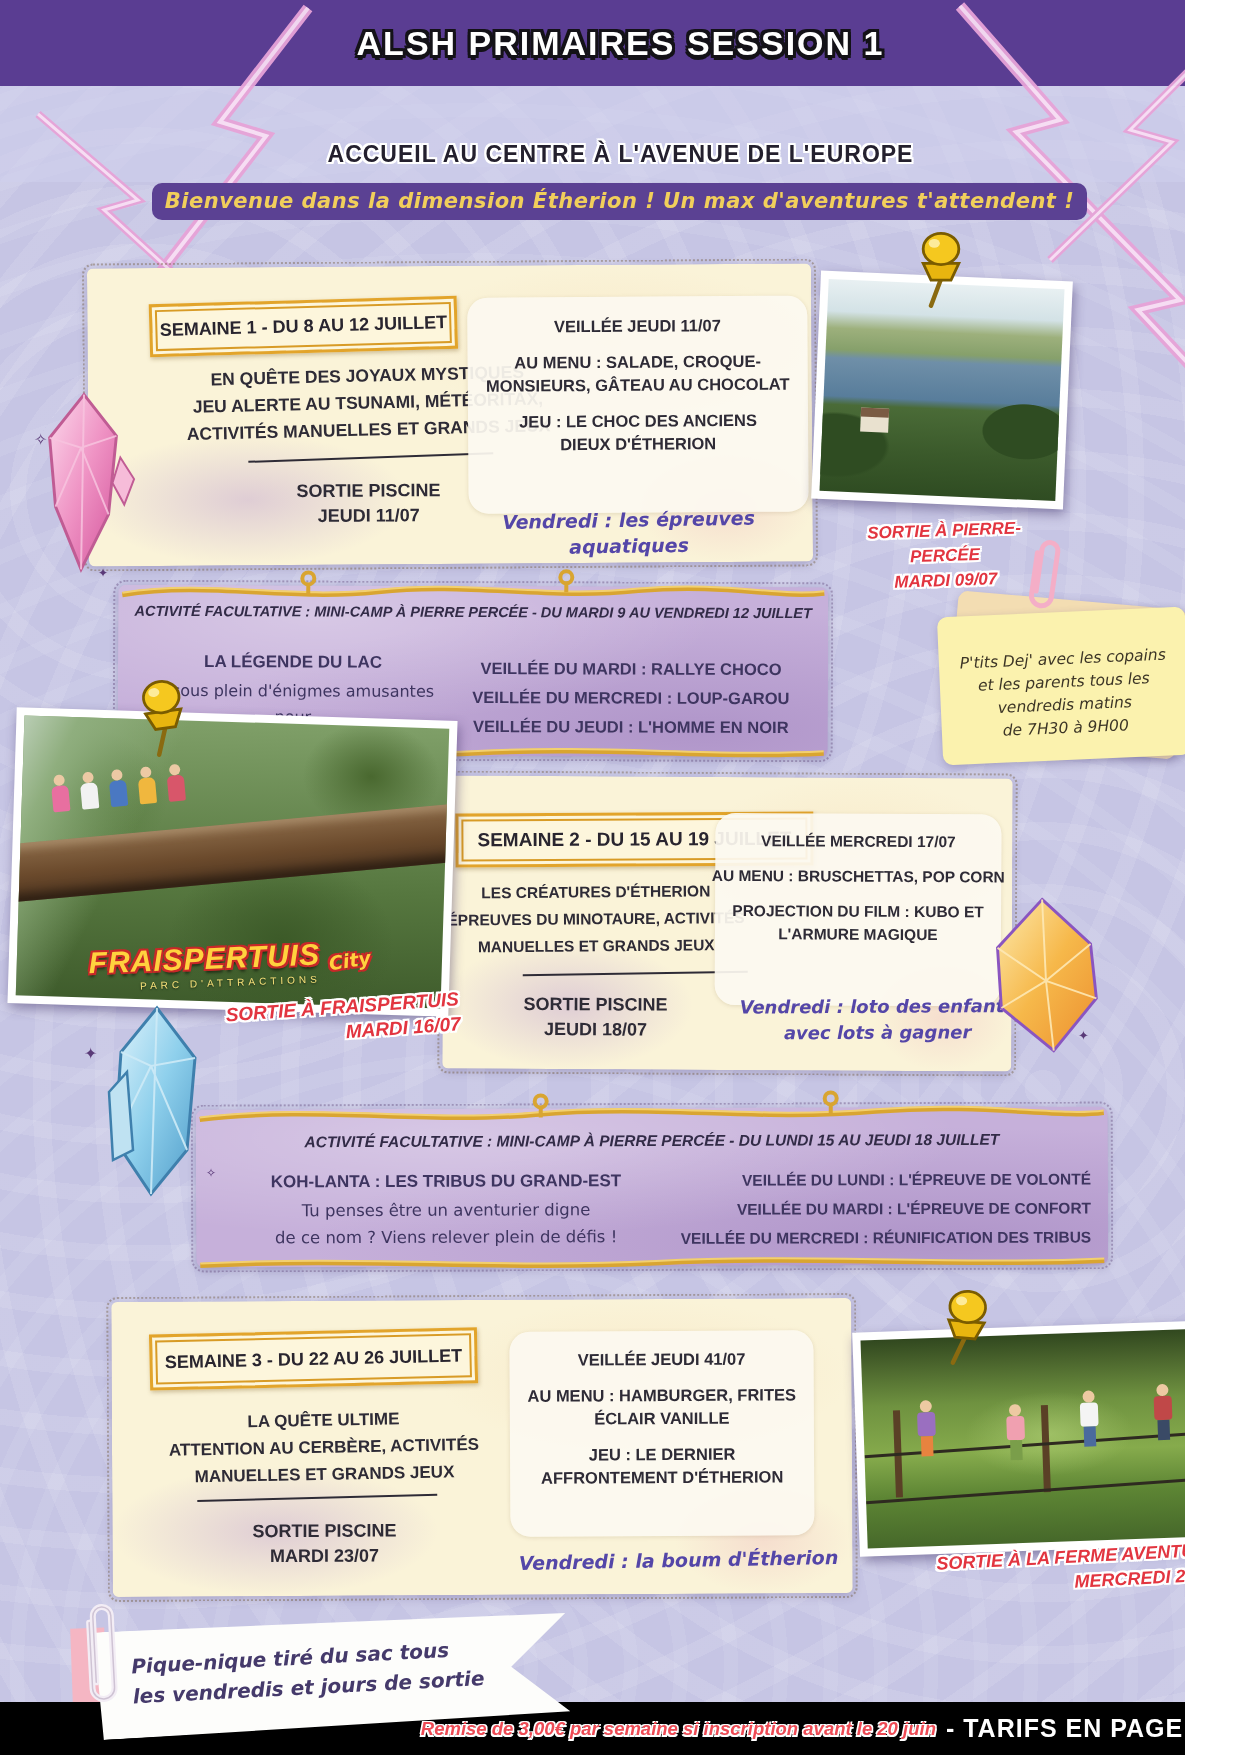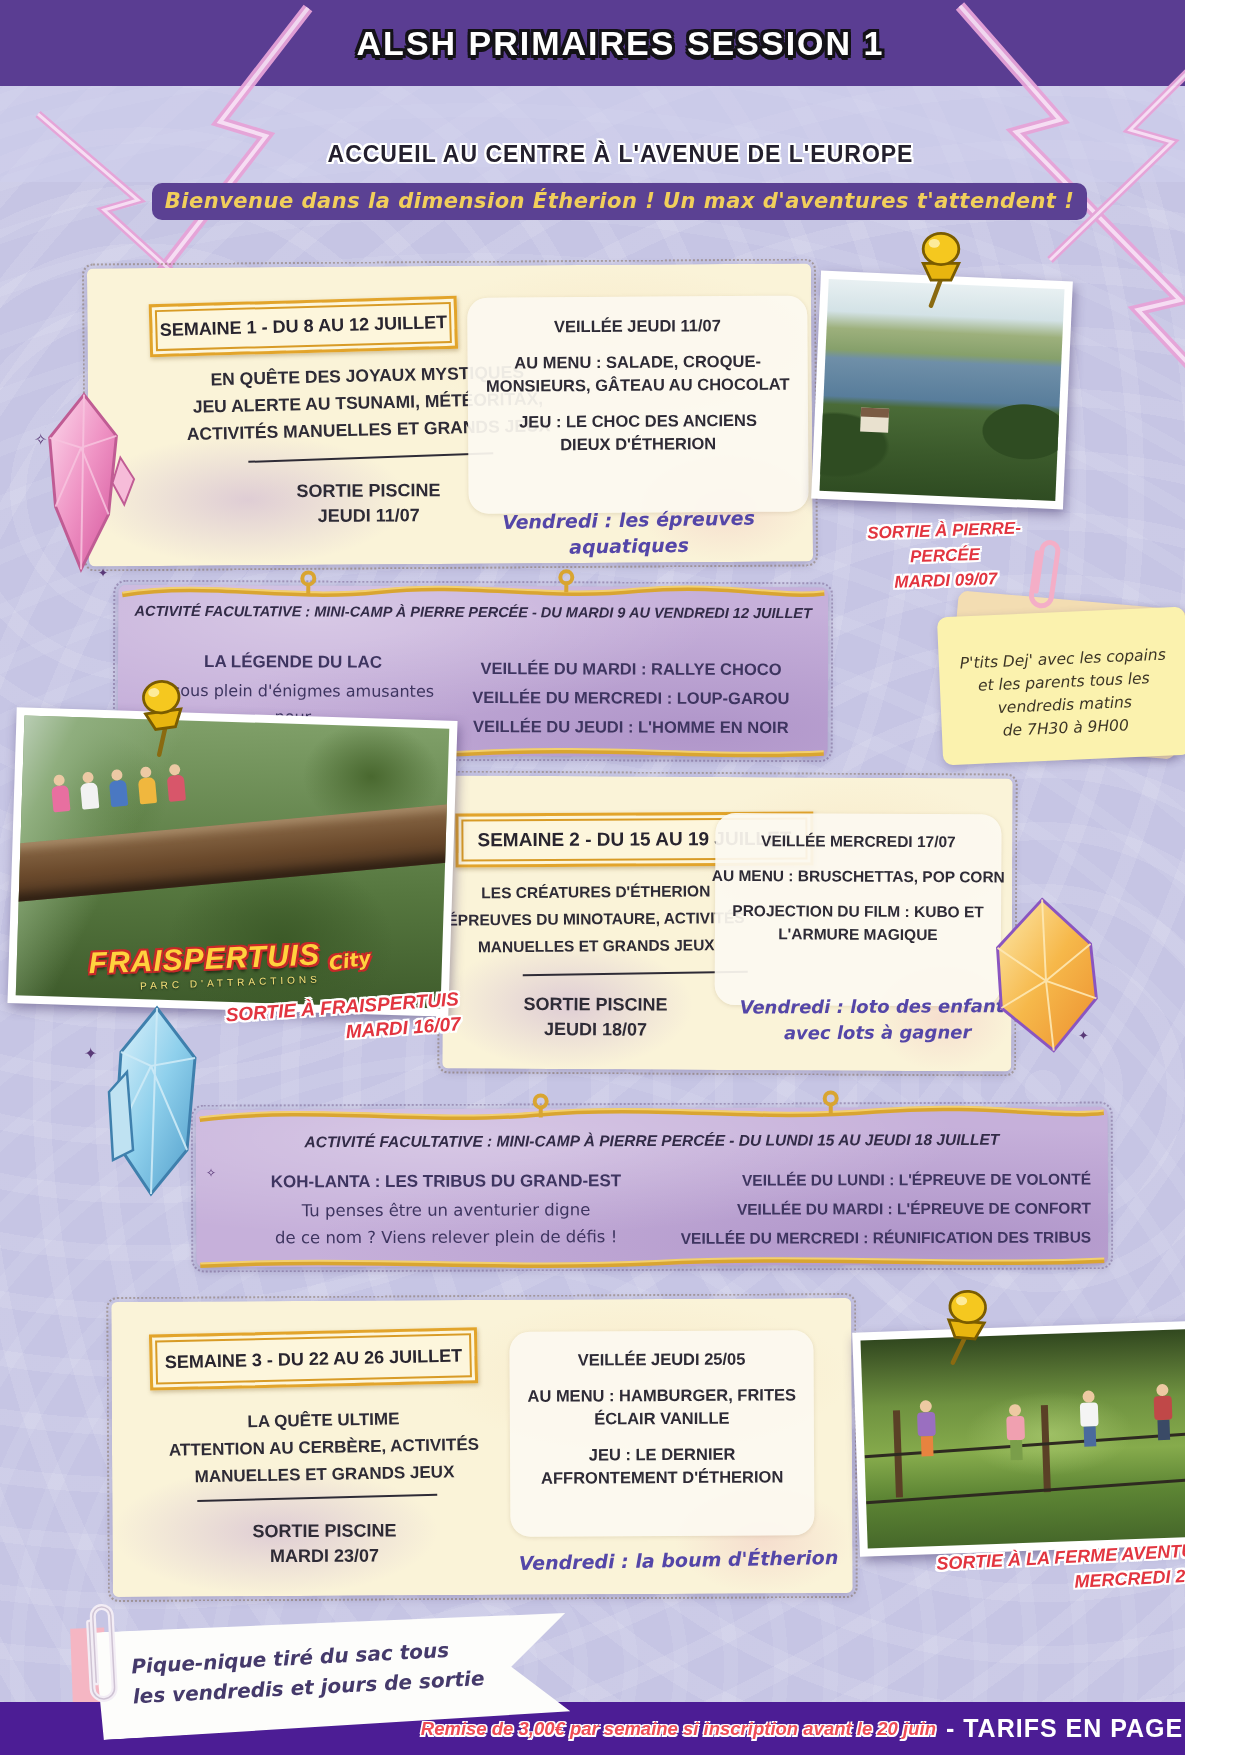--- a/index.html
+++ b/index.html
@@ -158,21 +158,21 @@
   .clip{z-index:5;}
 
   
   .pink-strip{left:72px;top:1628px;width:34px;height:104px;background:#f5b6c3;transform:rotate(-2deg);z-index:2;}
   .flag{left:96px;top:1620px;width:472px;height:108px;background:#fdfdfb;transform:rotate(-3deg);z-index:3;
     clip-path:polygon(0 0,100% 5%,88% 52%,100% 96%,1% 100%);
     font-family:"DejaVu Sans",sans-serif;font-style:italic;font-weight:700;font-size:20px;color:#453a6b;
     line-height:30px;padding:21px 60px 0 36px;box-sizing:border-box;}
 
   
-  .footbar{left:0;top:1702px;width:1241px;height:53px;background:#4c1d95;z-index:2;
+  .footbar{left:0;top:1702px;width:1241px;height:53px;background:#000000;z-index:2;
     display:flex;align-items:center;justify-content:flex-end;padding-right:20px;box-sizing:border-box;gap:10px;}
   .remise{font-style:italic;font-weight:800;font-size:18.5px;color:#ee4b55;white-space:nowrap;
     text-shadow:-1.5px -1.5px 0 #fff,1.5px -1.5px 0 #fff,-1.5px 1.5px 0 #fff,1.5px 1.5px 0 #fff,0 2px 0 #fff;}
   .tarifs{font-weight:700;font-size:25px;color:#fff;letter-spacing:1px;white-space:nowrap;}
 
   .spark{z-index:4;color:#5a3a78;font-size:16px;}
   .crystal{z-index:4;}
 </style>
 </head>
 <body>
@@ -365,21 +365,21 @@
       <div>LA QUÊTE ULTIME</div>
       <div>ATTENTION AU CERBÈRE, ACTIVITÉS</div>
       <div>MANUELLES ET GRANDS JEUX</div>
     </div>
     <div class="abs divider dv3"></div>
     <div class="abs swim sw3 ctr">
       <div>SORTIE PISCINE</div>
       <div>MARDI 23/07</div>
     </div>
     <div class="abs vbox vb3">
-      <div class="vline">VEILLÉE JEUDI 25/05</div>
+      <div class="vline">VEILLÉE JEUDI 41/07</div>
       <div>
         <div class="vline ctr">AU MENU : HAMBURGER, FRITES</div>
         <div class="vline ctr">ÉCLAIR VANILLE</div>
       </div>
       <div>
         <div class="vline ctr">JEU : LE DERNIER</div>
         <div class="vline ctr">AFFRONTEMENT D'ÉTHERION</div>
       </div>
     </div>
     <div class="abs friday fr3 ctr">Vendredi : la boum d'Étherion</div>

